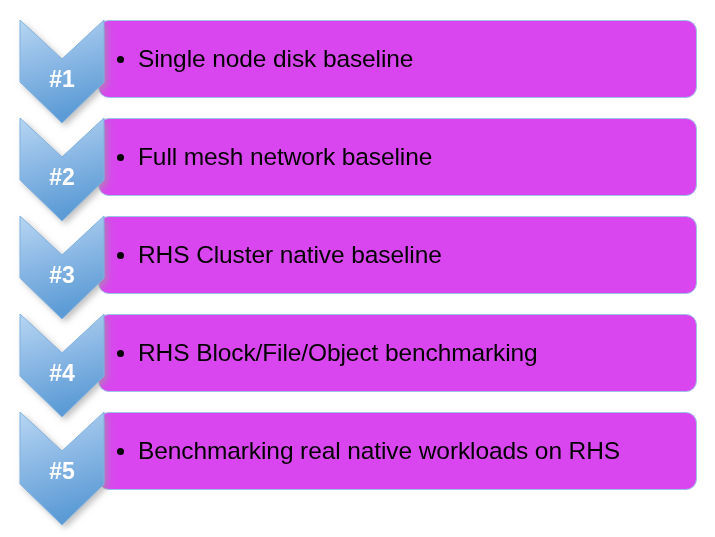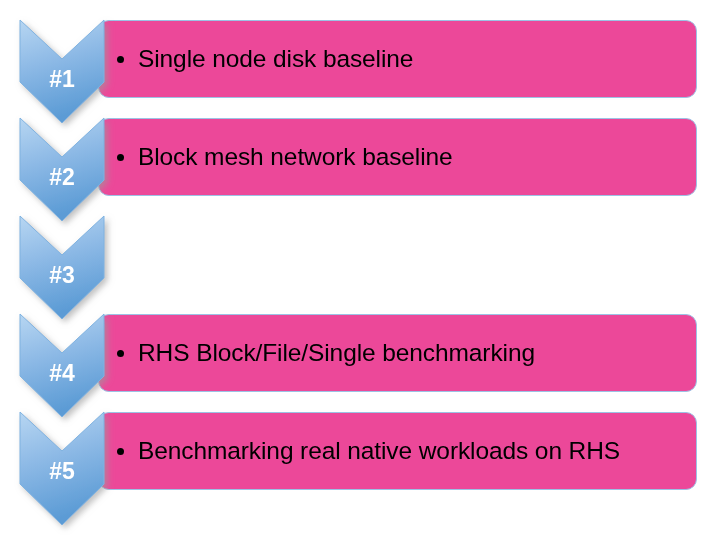--- a/index.html
+++ b/index.html
@@ -32,21 +32,21 @@
   }
 
   
   .step-panel {
     position: absolute;
     left: 98px;
     top: 0px;
     width: 599px;
     height: 78px;
     box-sizing: border-box;
-    background: #ec4899;
+    background: #d946ef;
     border: 1px solid #9cc2e5;
     border-radius: 11px;
     display: flex;
     align-items: center;
     z-index: 1;
   }
   .step-bullet-line {
     display: flex;
     align-items: center;
     padding-left: 18px;
@@ -126,21 +126,21 @@
         <path d="M 0 0 L 42 39 L 84 0 L 84 62 L 42 103 L 0 62 Z" fill="url(#chevGrad1)" stroke="#7fb2e0" stroke-width="1" filter="url(#chevShadow1)"></path>
       </svg>
       <div class="step-number">#1</div>
     </div>
   </div>
 
   <div class="step-row" style="top:118px;">
     <div class="step-panel">
       <div class="step-bullet-line">
         <span class="bullet-dot"></span>
-        <span class="step-text">Block mesh network baseline</span>
+        <span class="step-text">Full mesh network baseline</span>
       </div>
     </div>
     <div class="step-chevron">
       <svg viewBox="0 0 84 113" preserveAspectRatio="none" aria-hidden="true">
         <defs>
           <linearGradient id="chevGrad2" x1="0" y1="0" x2="0.25" y2="1">
             <stop offset="0%" stop-color="#b7d6f2"></stop>
             <stop offset="45%" stop-color="#8ebaE6"></stop>
             <stop offset="100%" stop-color="#5b9bd5"></stop>
           </linearGradient>
@@ -148,20 +148,26 @@
             <feDropShadow dx="3" dy="3" stdDeviation="3" flood-color="#9a9a9a" flood-opacity="0.62"></feDropShadow>
           </filter>
         </defs>
         <path d="M 0 0 L 42 39 L 84 0 L 84 62 L 42 103 L 0 62 Z" fill="url(#chevGrad2)" stroke="#7fb2e0" stroke-width="1" filter="url(#chevShadow2)"></path>
       </svg>
       <div class="step-number">#2</div>
     </div>
   </div>
 
   <div class="step-row" style="top:216px;">
+    <div class="step-panel">
+      <div class="step-bullet-line">
+        <span class="bullet-dot"></span>
+        <span class="step-text">RHS Cluster native baseline</span>
+      </div>
+    </div>
     <div class="step-chevron">
       <svg viewBox="0 0 84 113" preserveAspectRatio="none" aria-hidden="true">
         <defs>
           <linearGradient id="chevGrad3" x1="0" y1="0" x2="0.25" y2="1">
             <stop offset="0%" stop-color="#b7d6f2"></stop>
             <stop offset="45%" stop-color="#8ebaE6"></stop>
             <stop offset="100%" stop-color="#5b9bd5"></stop>
           </linearGradient>
           <filter id="chevShadow3" x="-40%" y="-30%" width="190%" height="180%">
             <feDropShadow dx="3" dy="3" stdDeviation="3" flood-color="#9a9a9a" flood-opacity="0.62"></feDropShadow>
@@ -170,21 +176,21 @@
         <path d="M 0 0 L 42 39 L 84 0 L 84 62 L 42 103 L 0 62 Z" fill="url(#chevGrad3)" stroke="#7fb2e0" stroke-width="1" filter="url(#chevShadow3)"></path>
       </svg>
       <div class="step-number">#3</div>
     </div>
   </div>
 
   <div class="step-row" style="top:314px;">
     <div class="step-panel">
       <div class="step-bullet-line">
         <span class="bullet-dot"></span>
-        <span class="step-text">RHS Block/File/Single benchmarking</span>
+        <span class="step-text">RHS Block/File/Object benchmarking</span>
       </div>
     </div>
     <div class="step-chevron">
       <svg viewBox="0 0 84 113" preserveAspectRatio="none" aria-hidden="true">
         <defs>
           <linearGradient id="chevGrad4" x1="0" y1="0" x2="0.25" y2="1">
             <stop offset="0%" stop-color="#b7d6f2"></stop>
             <stop offset="45%" stop-color="#8ebaE6"></stop>
             <stop offset="100%" stop-color="#5b9bd5"></stop>
           </linearGradient>

